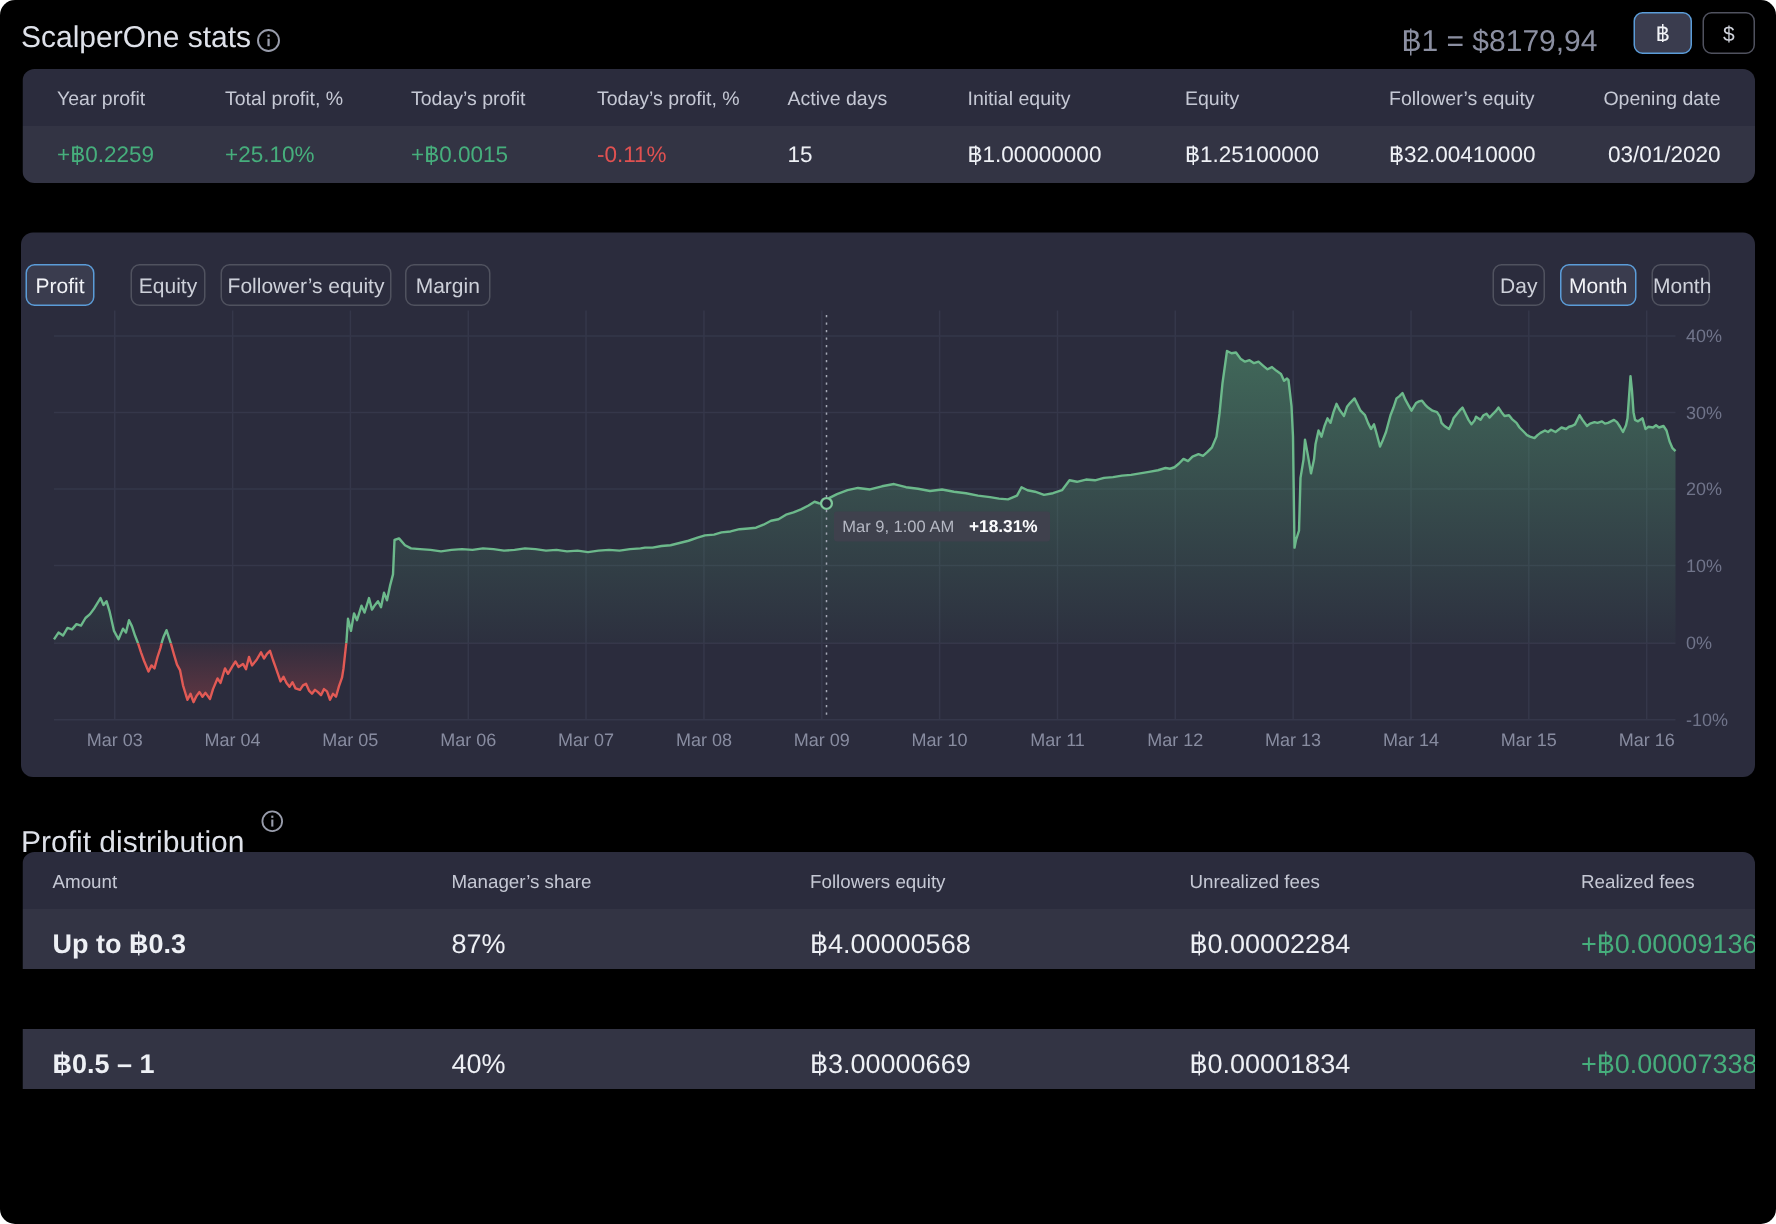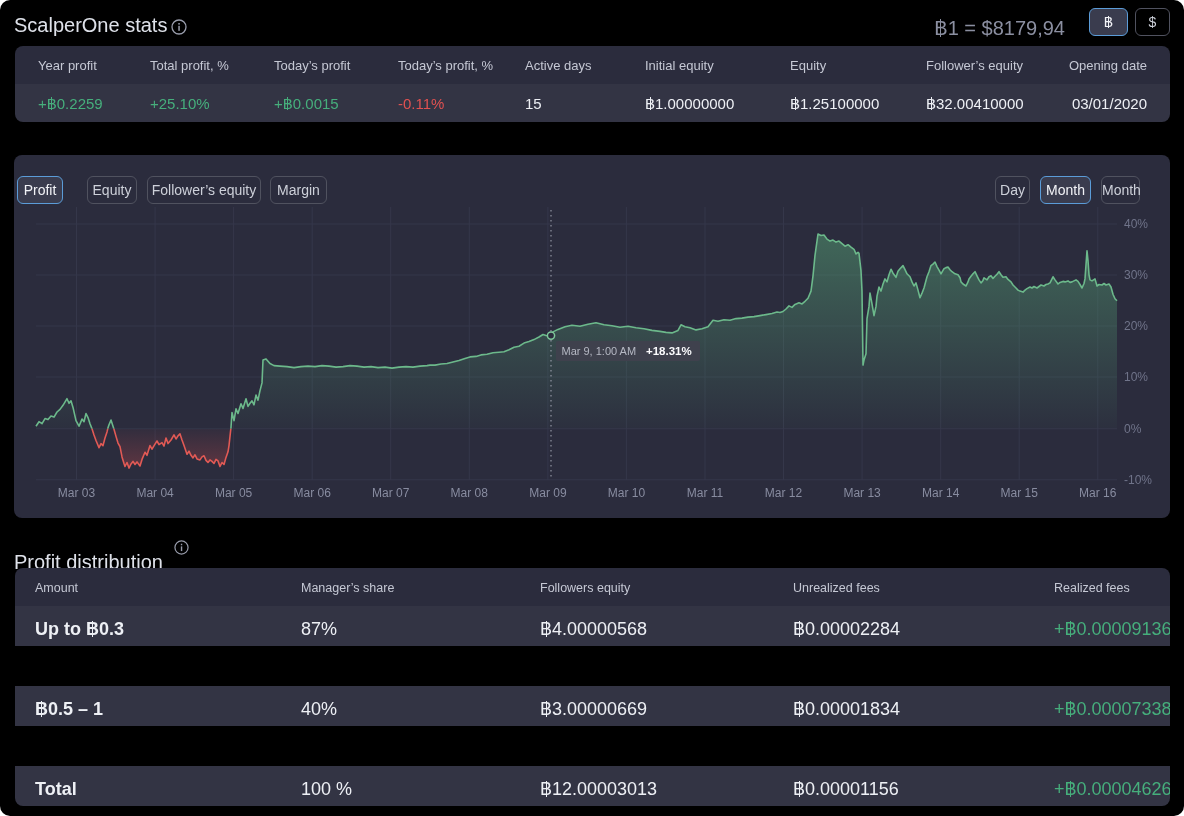--- a/index.html
+++ b/index.html
@@ -168,22 +168,15 @@
         <span class="pcell wht" style="left:778px;top:13px"><i class="b">B</i>0.00002284</span>
         <span class="pcell grn" style="left:1039px;top:13px">+<i class="b">B</i>0.00009136</span>
       </div>
     <div class="abs" style="left:0;top:118px;width:1155px;height:40px;background:#333444">
         <span class="pcell wht" style="left:20px;top:13px;font-weight:bold"><i class="b">B</i>0.5 – 1</span>
         <span class="pcell wht" style="left:286px;top:13px">40%</span>
         <span class="pcell wht" style="left:525px;top:13px"><i class="b">B</i>3.00000669</span>
         <span class="pcell wht" style="left:778px;top:13px"><i class="b">B</i>0.00001834</span>
         <span class="pcell grn" style="left:1039px;top:13px">+<i class="b">B</i>0.00007338</span>
       </div>
-    <div class="abs" style="left:0;top:198px;width:1155px;height:40px;background:#333444">
-        <span class="pcell wht" style="left:20px;top:13px;font-weight:bold">Total</span>
-        <span class="pcell wht" style="left:286px;top:13px">100 %</span>
-        <span class="pcell wht" style="left:525px;top:13px"><i class="b">B</i>12.00003013</span>
-        <span class="pcell wht" style="left:778px;top:13px"><i class="b">B</i>0.00001156</span>
-        <span class="pcell grn" style="left:1039px;top:13px">+<i class="b">B</i>0.00004626</span>
-      </div>
   </div>
 
 </div>
 
 </body></html>

